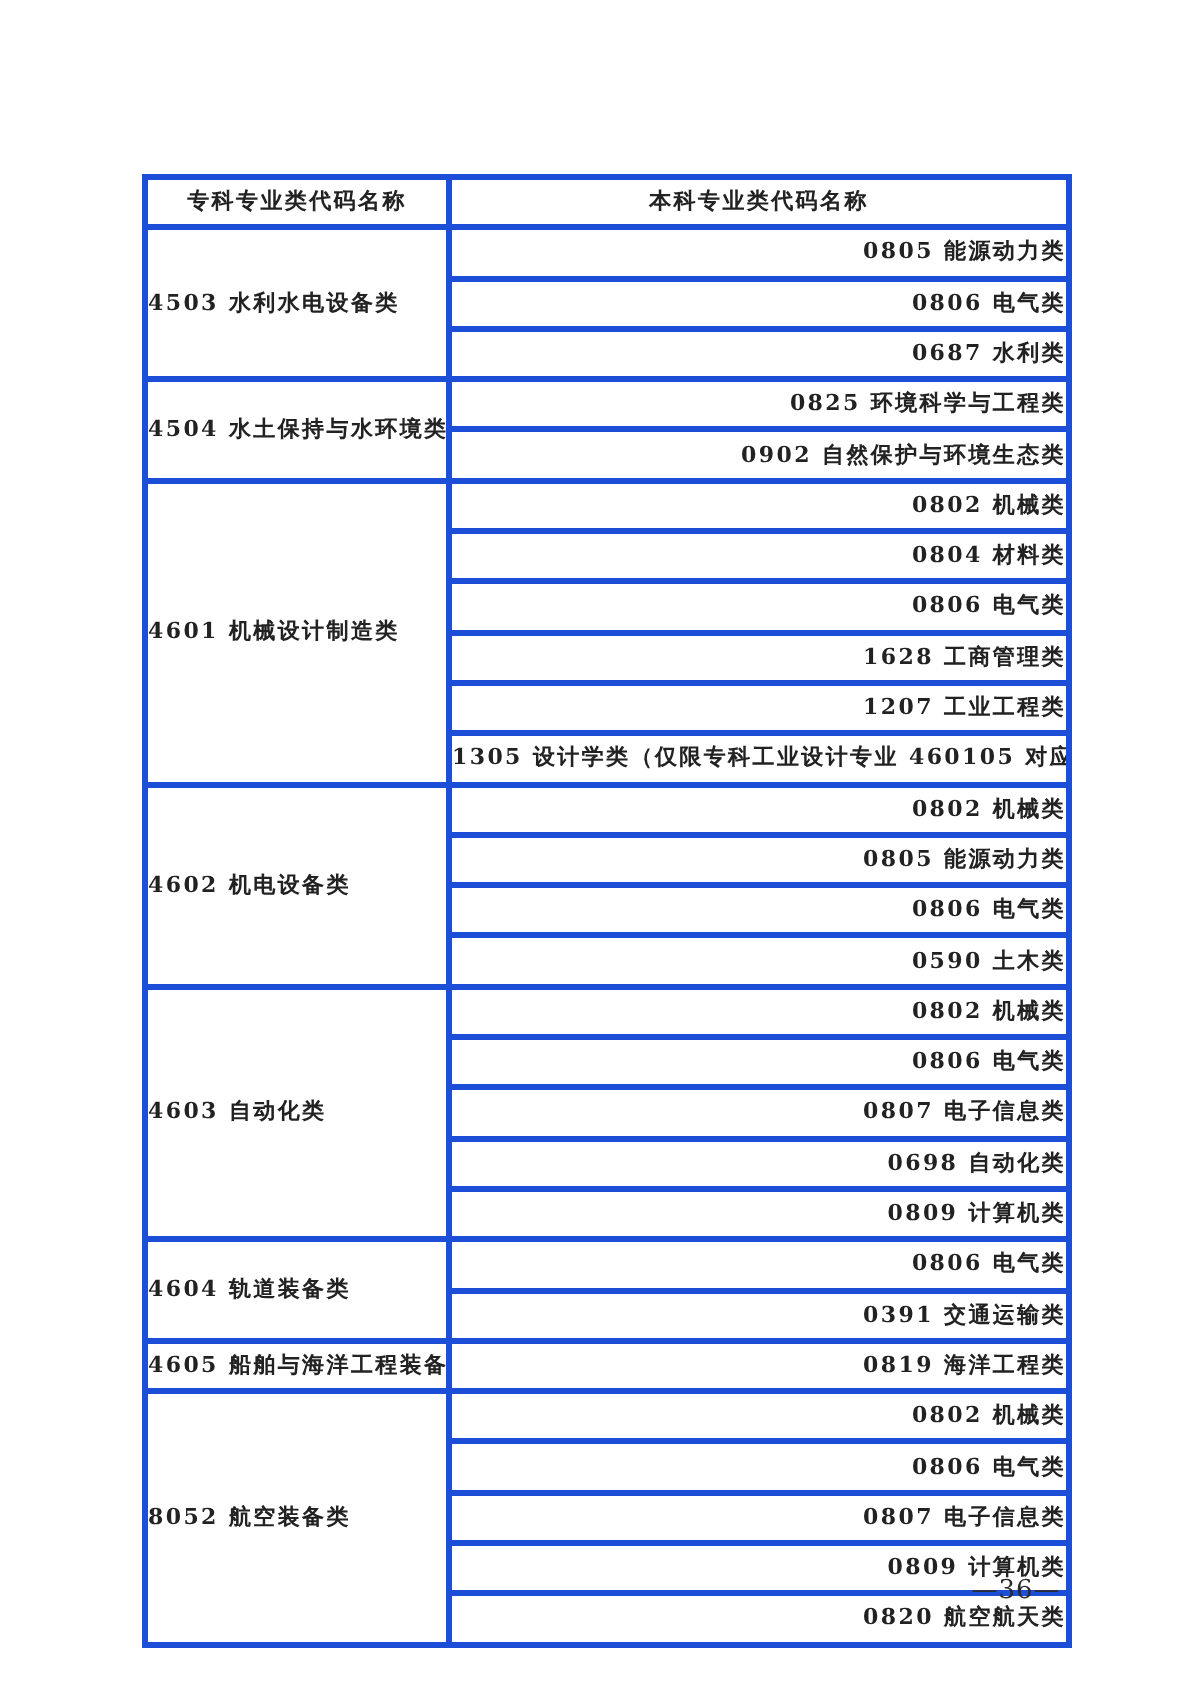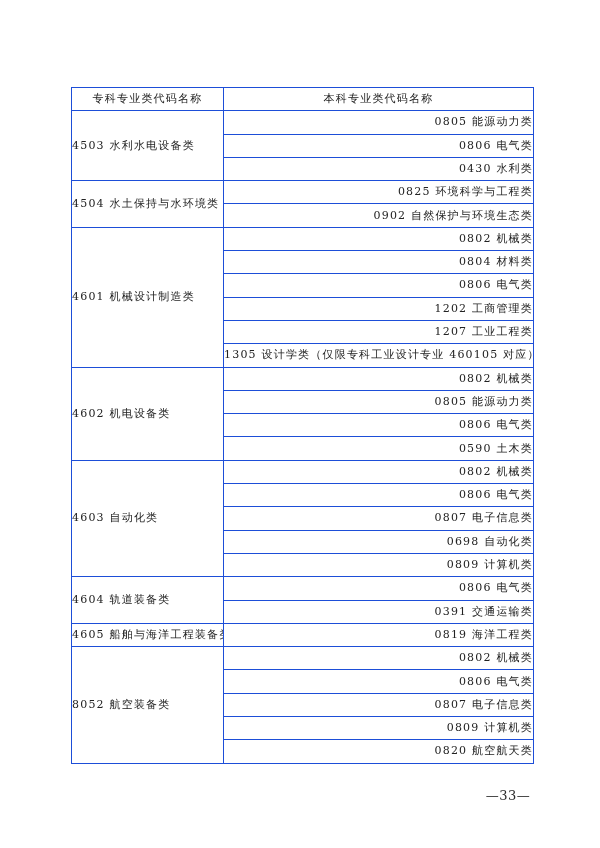--- a/index.html
+++ b/index.html
@@ -24,25 +24,25 @@
     border-collapse: collapse;
     table-layout: fixed;
     font-size: 11px;
     letter-spacing: 1.2px;
     color: #222222;
   }
   table.mapping col.c1 { width: 152px; }
   table.mapping col.c2 { width: 310px; }
   table.mapping th,
   table.mapping td {
-    border: 1px solid #1d4ed8;
+    border: 3px solid #1d4ed8;
     padding: 0;
     height: 22.3px;
     line-height: 1.1;
-    font-weight: normal;
+    font-weight: bold;
     background: #ffffff;
     overflow: hidden;
     white-space: nowrap;
   }
   table.mapping th {
     text-align: center;
     vertical-align: middle;
   }
   td.left-col {
     text-align: left;
@@ -84,41 +84,41 @@
     </thead>
     <tbody>
         <tr>
           <td class="left-col" rowspan="3">4503 水利水电设备类</td>
           <td class="right-col">0805 能源动力类</td>
         </tr>
         <tr>
           <td class="right-col">0806 电气类</td>
         </tr>
         <tr>
-          <td class="right-col">0430 水利类</td>
+          <td class="right-col">0687 水利类</td>
         </tr>
         <tr>
           <td class="left-col" rowspan="2">4504 水土保持与水环境类</td>
           <td class="right-col">0825 环境科学与工程类</td>
         </tr>
         <tr>
           <td class="right-col">0902 自然保护与环境生态类</td>
         </tr>
         <tr>
           <td class="left-col" rowspan="6">4601 机械设计制造类</td>
           <td class="right-col">0802 机械类</td>
         </tr>
         <tr>
           <td class="right-col">0804 材料类</td>
         </tr>
         <tr>
           <td class="right-col">0806 电气类</td>
         </tr>
         <tr>
-          <td class="right-col">1202 工商管理类</td>
+          <td class="right-col">1628 工商管理类</td>
         </tr>
         <tr>
           <td class="right-col">1207 工业工程类</td>
         </tr>
         <tr>
           <td class="right-col">1305 设计学类（仅限专科工业设计专业 460105 对应）</td>
         </tr>
         <tr>
           <td class="left-col" rowspan="4">4602 机电设备类</td>
           <td class="right-col">0802 机械类</td>
@@ -171,15 +171,15 @@
         </tr>
         <tr>
           <td class="right-col">0809 计算机类</td>
         </tr>
         <tr>
           <td class="right-col">0820 航空航天类</td>
         </tr>
       </tbody>
   </table>
 
-  <div class="page-number">—33—</div>
+  <div class="page-number">—36—</div>
 
 </div>
 
 </body></html>

